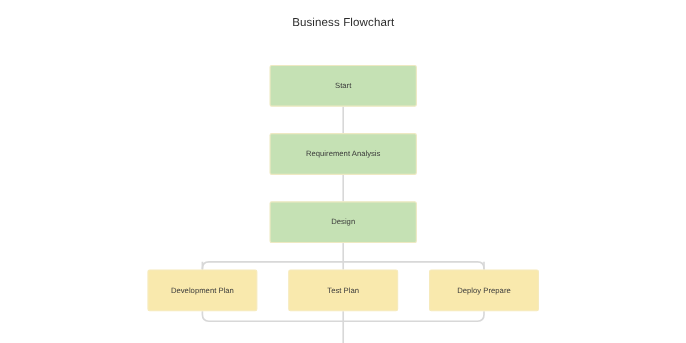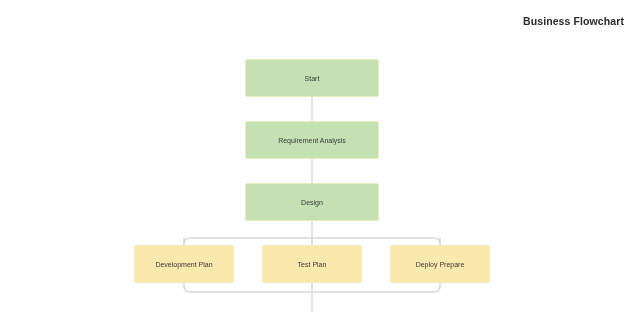--- a/index.html
+++ b/index.html
@@ -16,23 +16,23 @@
   }
   #flow-root {
     position: absolute;
     inset: 0;
   }
   #chart-title {
     position: absolute;
     left: 0;
     right: 0;
     top: 14px;
-    text-align: right;
+    text-align: center;
     font-size: 10.5px;
-    font-weight: bold;
+    font-weight: normal;
     color: #2b2b2b;
     letter-spacing: 0.1px;
     line-height: 14px;
   }
   .edge-layer {
     position: absolute;
     inset: 0;
     pointer-events: none;
   }
   .node {

